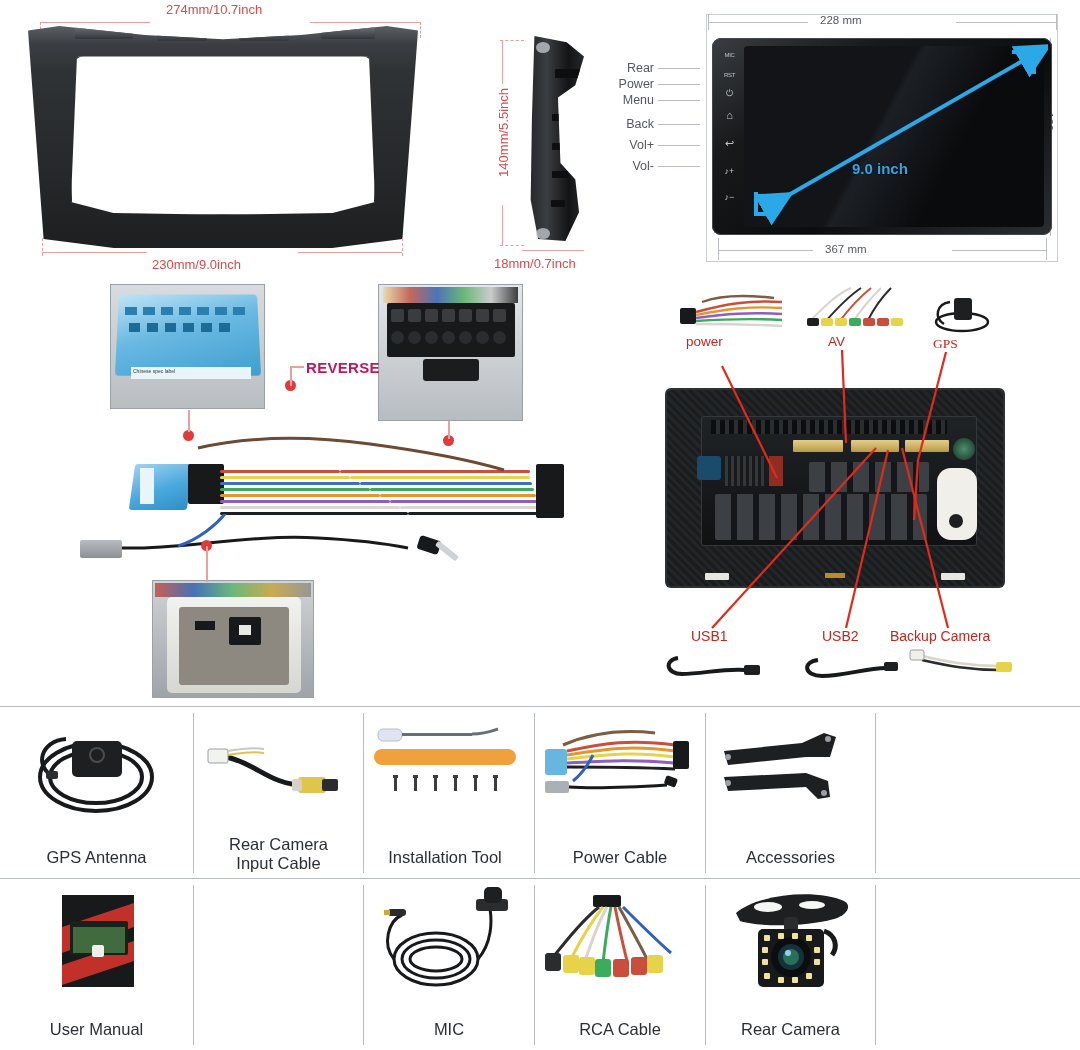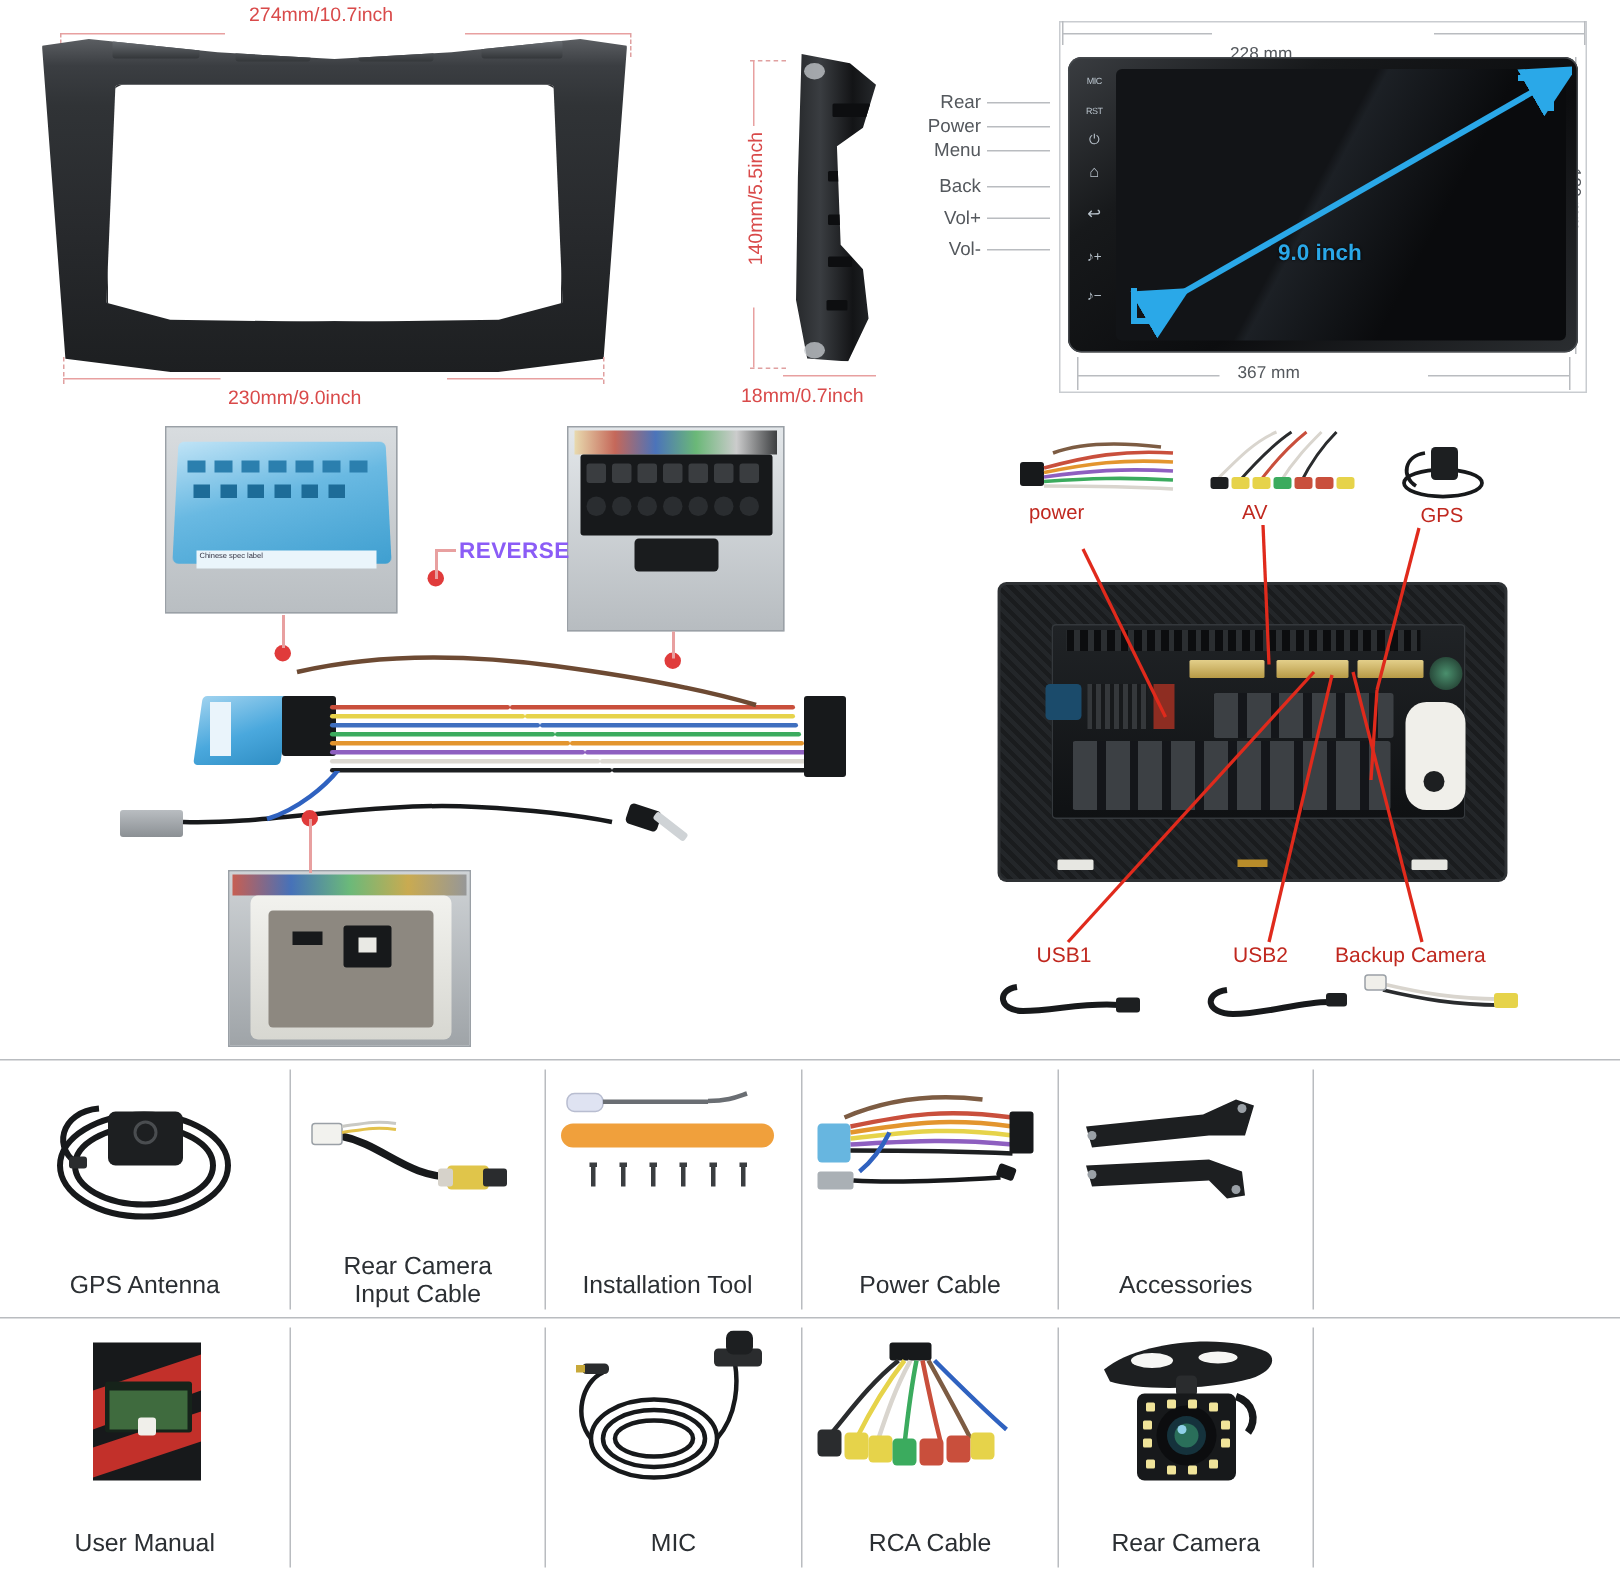--- a/index.html
+++ b/index.html
@@ -88,21 +88,21 @@
   .photo-box{ position:absolute; border:1px solid #9aa0a6; background:#cfd3d6; overflow:hidden; }
   .cal-out{ position:absolute; background:#e03b3b; }
   .cal-dot{ position:absolute; width:11px; height:11px; border-radius:50%;
             background:#e03b3b; }
   .connector-blue{
     position:absolute; background:linear-gradient(160deg,#9fd2ef,#4aa8dd 55%,#2f8ec4);
     border-radius:3px; transform:skewX(-8deg);
   }
   .wire{ position:absolute; height:3px; border-radius:2px; }
   .blk-plug{ position:absolute; background:#17191b; border-radius:2px; }
-  .reverse-label{ position:absolute; font-size:15px; color:#8b5cf6; font-weight:bold; letter-spacing:.3px; }
+  .reverse-label{ position:absolute; font-size:15px; color:#be185d; font-weight:bold; letter-spacing:.3px; }
 
   
   #rear-panel{ left:650px; top:280px; width:430px; height:420px; }
   .rear-body{
     position:absolute; left:15px; top:108px; width:340px; height:200px;
     background:
       repeating-linear-gradient(45deg,#1a1c1e 0 3px,#232629 3px 6px),
       #15171a;
     border-radius:6px; box-shadow:inset 0 0 0 2px #2e3134;
   }
@@ -180,21 +180,21 @@
 </div>
 
 <div class="abs" id="unit-panel">
 
   <div class="unit-border"></div>
 
   <div class="gray-line v" style="left:58px; top:14px; height:16px;"></div>
   <div class="gray-line v" style="left:406px; top:14px; height:16px;"></div>
   <div class="gray-line h" style="left:58px; top:22px; width:100px;"></div>
   <div class="gray-line h" style="left:306px; top:22px; width:100px;"></div>
-  <div class="gray-label abs" style="left:170px; top:14px;margin-top:16px;">228 mm</div>
+  <div class="gray-label abs" style="left:170px; top:14px;">228 mm</div>
 
   <div class="gray-line v" style="left:400px; top:38px; height:70px;"></div>
   <div class="gray-line v" style="left:400px; top:168px; height:68px;"></div>
   <div class="gray-label abs" style="left:393px; top:112px; writing-mode:vertical-rl; text-orientation:mixed;">130 mm</div>
 
   <div class="unit-shell">
     <div class="unit-screen"></div>
 
     <div class="btn-col">
       <div class="unit-btn" style="top:2px;font-size:6px;letter-spacing:-.3px;">MIC</div>
@@ -382,21 +382,21 @@
   <div class="acc-thumb" style="left:282px; top:8px; width:60px; height:46px;">
     <svg width="60" height="46">
       <ellipse cx="30" cy="34" rx="26" ry="9" fill="none" stroke="#17191b" stroke-width="2.5"></ellipse>
       <rect x="22" y="10" width="18" height="22" rx="3" fill="#1d1f21"></rect>
       <path d="M12,36 C2,30 4,16 18,14" stroke="#17191b" stroke-width="2.5" fill="none"></path>
     </svg>
   </div>
 
   <div class="port-label" style="left:36px; top:54px;">power</div>
   <div class="port-label" style="left:178px; top:54px;">AV</div>
-  <div class="port-label" style="left:297px; top:56px;">GPS</div>
+  <div class="port-label" style="left:283px; top:56px;font-family:Liberation Serif, serif;">GPS</div>
 
   <div class="rear-body">
     <div class="rear-inner">
 
       <div class="abs" style="left:10px;top:4px;right:30px;height:14px;
            background:repeating-linear-gradient(90deg,#0c0d0f 0 5px,#2b2e31 5px 9px);"></div>
 
       <div class="port-gold" style="left:92px; top:24px; width:50px; height:12px;"></div>
       <div class="port-gold" style="left:150px; top:24px; width:48px; height:12px;"></div>
       <div class="port-gold" style="left:204px; top:24px; width:44px; height:12px;"></div>

